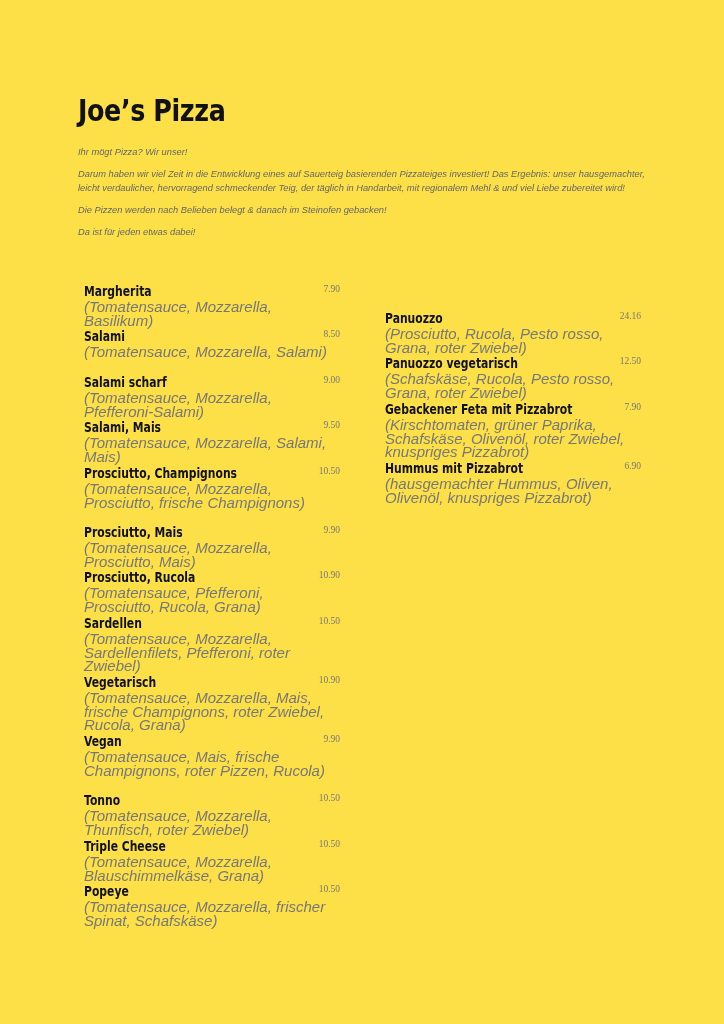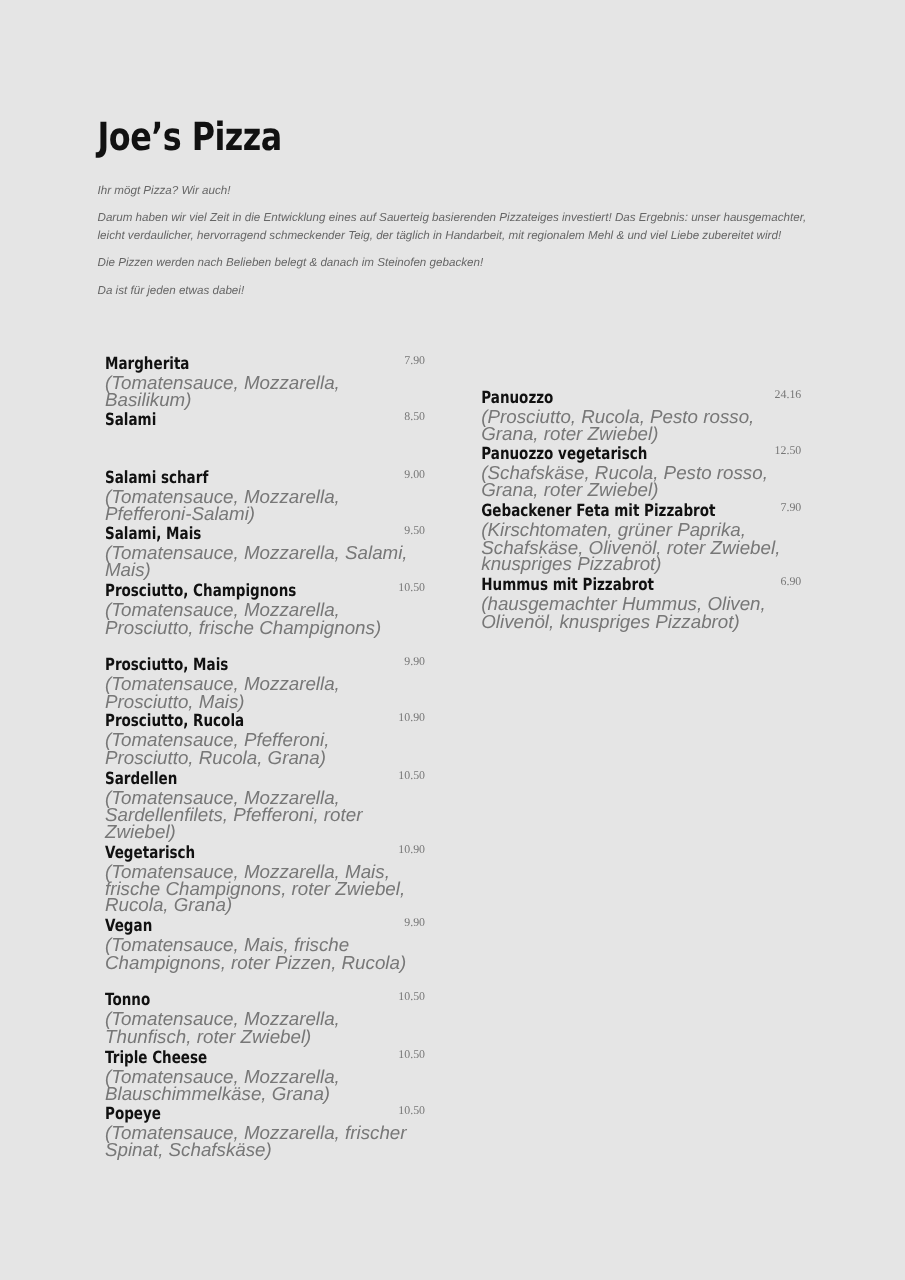--- a/index.html
+++ b/index.html
@@ -1,17 +1,17 @@
 <!DOCTYPE html>
 <html><head>
   <meta charset="utf-8">
   <style>
     html, body { margin: 0; padding: 0; background: #ffffff; }
     body { width: 724px; height: 1024px; position: relative; overflow: hidden; }
-    .page { position: absolute; left: 0; top: 0; width: 724px; height: 1024px; background: #e5e5e5; }
+    .page { position: absolute; left: 0; top: 0; width: 724px; height: 1024px; background: #fde047; }
     .title {
       position: absolute; left: 78px; top: 92px;
       font-family: "DejaVu Sans", sans-serif; font-weight: bold;
       font-size: 31px; color: #111; letter-spacing: -0.5px;
       transform: scaleX(0.82); transform-origin: left top;
       line-height: 36px;
     }
     .intro {
       position: absolute; left: 78px; top: 145px; width: 580px;
       font-family: "Liberation Sans", sans-serif; font-style: italic;
@@ -40,29 +40,29 @@
     }
     .col-right .item-desc { width: 245px; }
   </style>
 </head>
 <body>
 
 <div class="page">
   <div class="title">Joe’s Pizza</div>
 
   <div class="intro">
-    <p>Ihr mögt Pizza? Wir auch!</p>
+    <p>Ihr mögt Pizza? Wir unser!</p>
     <p>Darum haben wir viel Zeit in die Entwicklung eines auf Sauerteig basierenden Pizzateiges investiert!  Das Ergebnis: unser hausgemachter, leicht verdaulicher, hervorragend schmeckender Teig, der täglich in Handarbeit, mit regionalem Mehl &amp; und viel Liebe zubereitet wird!</p>
     <p>Die Pizzen werden nach Belieben belegt &amp; danach im Steinofen gebacken!</p>
     <p>Da ist für jeden etwas dabei!</p>
   </div>
 
   <div class="col col-left">
     <div class="item" style="height:45px"><div class="item-name">Margherita</div><div class="item-price">7.90</div><div class="item-desc">(Tomatensauce, Mozzarella, Basilikum)</div></div>
-    <div class="item" style="height:46px"><div class="item-name">Salami</div><div class="item-price">8.50</div></div>
+    <div class="item" style="height:46px"><div class="item-name">Salami</div><div class="item-price">8.50</div><div class="item-desc">(Tomatensauce, Mozzarella, Salami)</div></div>
     <div class="item" style="height:45px"><div class="item-name">Salami scharf</div><div class="item-price">9.00</div><div class="item-desc">(Tomatensauce, Mozzarella, Pfefferoni-Salami)</div></div>
     <div class="item" style="height:46px"><div class="item-name">Salami, Mais</div><div class="item-price">9.50</div><div class="item-desc">(Tomatensauce, Mozzarella, Salami, Mais)</div></div>
     <div class="item" style="height:59px"><div class="item-name">Prosciutto, Champignons</div><div class="item-price">10.50</div><div class="item-desc">(Tomatensauce, Mozzarella, Prosciutto, frische Champignons)</div></div>
     <div class="item" style="height:45px"><div class="item-name">Prosciutto, Mais</div><div class="item-price">9.90</div><div class="item-desc">(Tomatensauce, Mozzarella, Prosciutto, Mais)</div></div>
     <div class="item" style="height:46px"><div class="item-name">Prosciutto, Rucola</div><div class="item-price">10.90</div><div class="item-desc">(Tomatensauce, Pfefferoni, Prosciutto, Rucola, Grana)</div></div>
     <div class="item" style="height:59px"><div class="item-name">Sardellen</div><div class="item-price">10.50</div><div class="item-desc">(Tomatensauce, Mozzarella, Sardellenfilets, Pfefferoni, roter Zwiebel)</div></div>
     <div class="item" style="height:59px"><div class="item-name">Vegetarisch</div><div class="item-price">10.90</div><div class="item-desc">(Tomatensauce, Mozzarella, Mais, frische Champignons, roter Zwiebel, Rucola, Grana)</div></div>
     <div class="item" style="height:59px"><div class="item-name">Vegan</div><div class="item-price">9.90</div><div class="item-desc">(Tomatensauce, Mais, frische Champignons, roter Pizzen, Rucola)</div></div>
     <div class="item" style="height:46px"><div class="item-name">Tonno</div><div class="item-price">10.50</div><div class="item-desc">(Tomatensauce, Mozzarella, Thunfisch, roter Zwiebel)</div></div>
     <div class="item" style="height:45px"><div class="item-name">Triple Cheese</div><div class="item-price">10.50</div><div class="item-desc">(Tomatensauce, Mozzarella, Blauschimmelkäse, Grana)</div></div>

